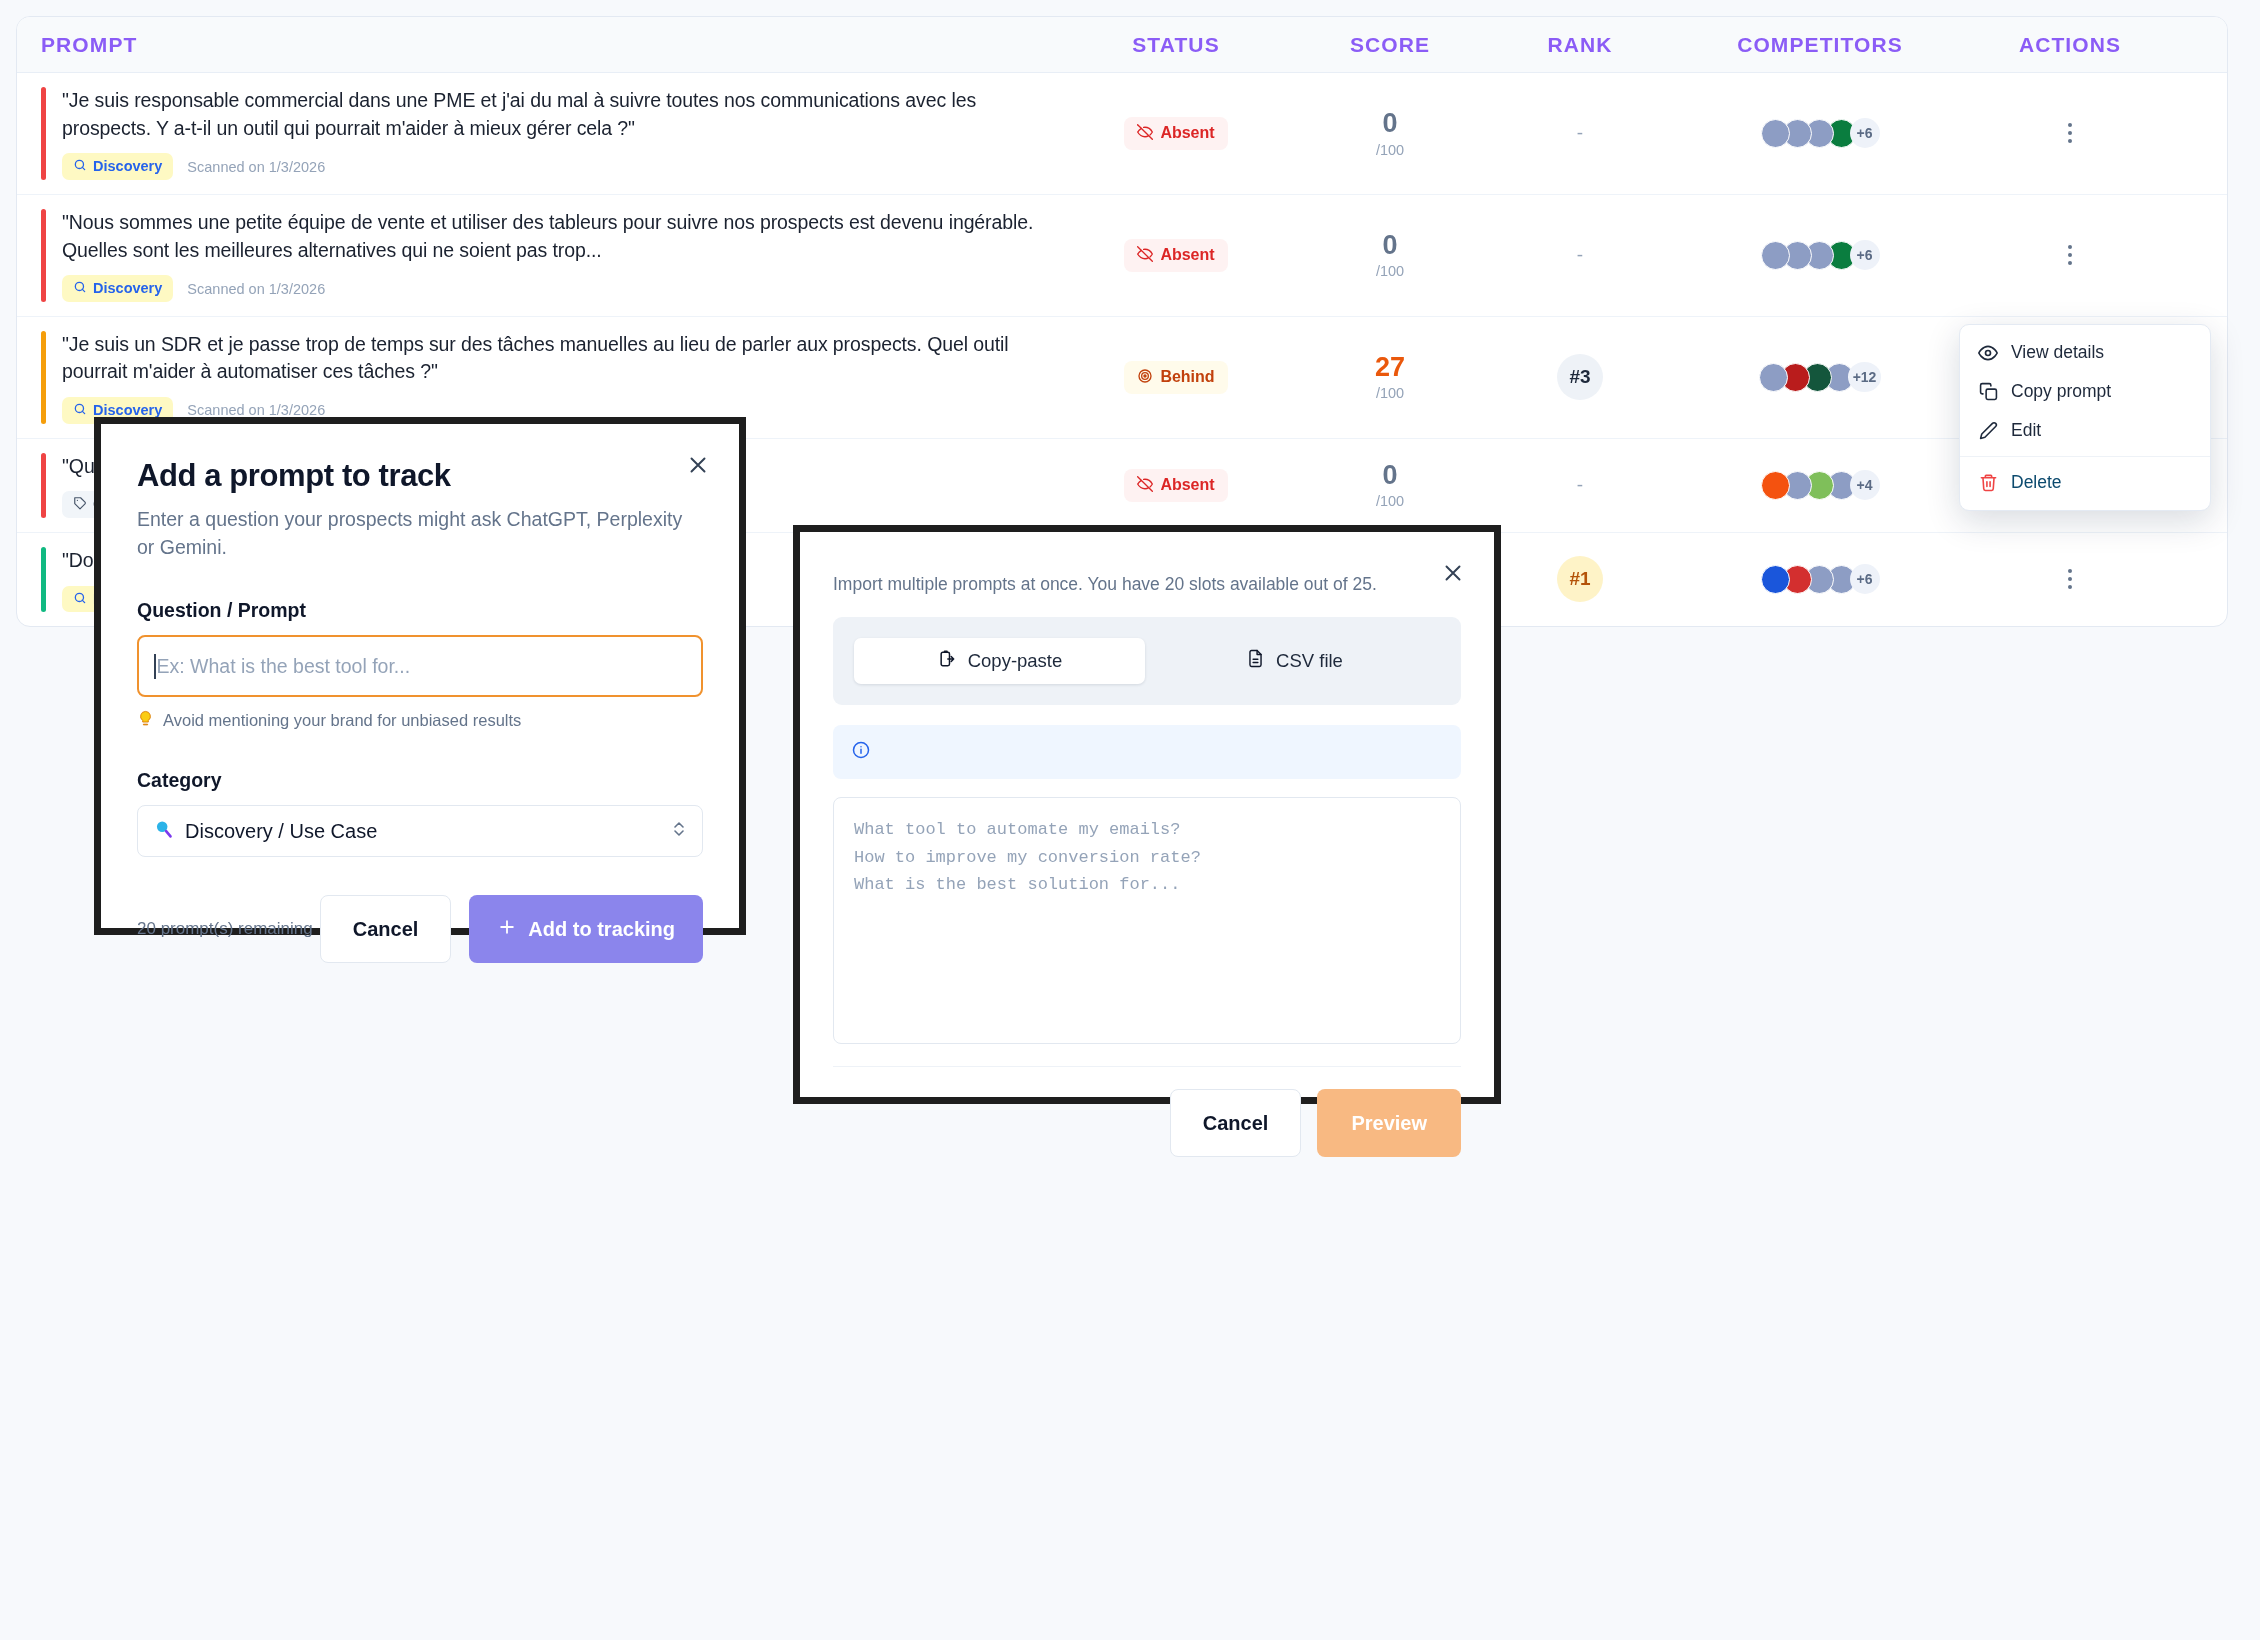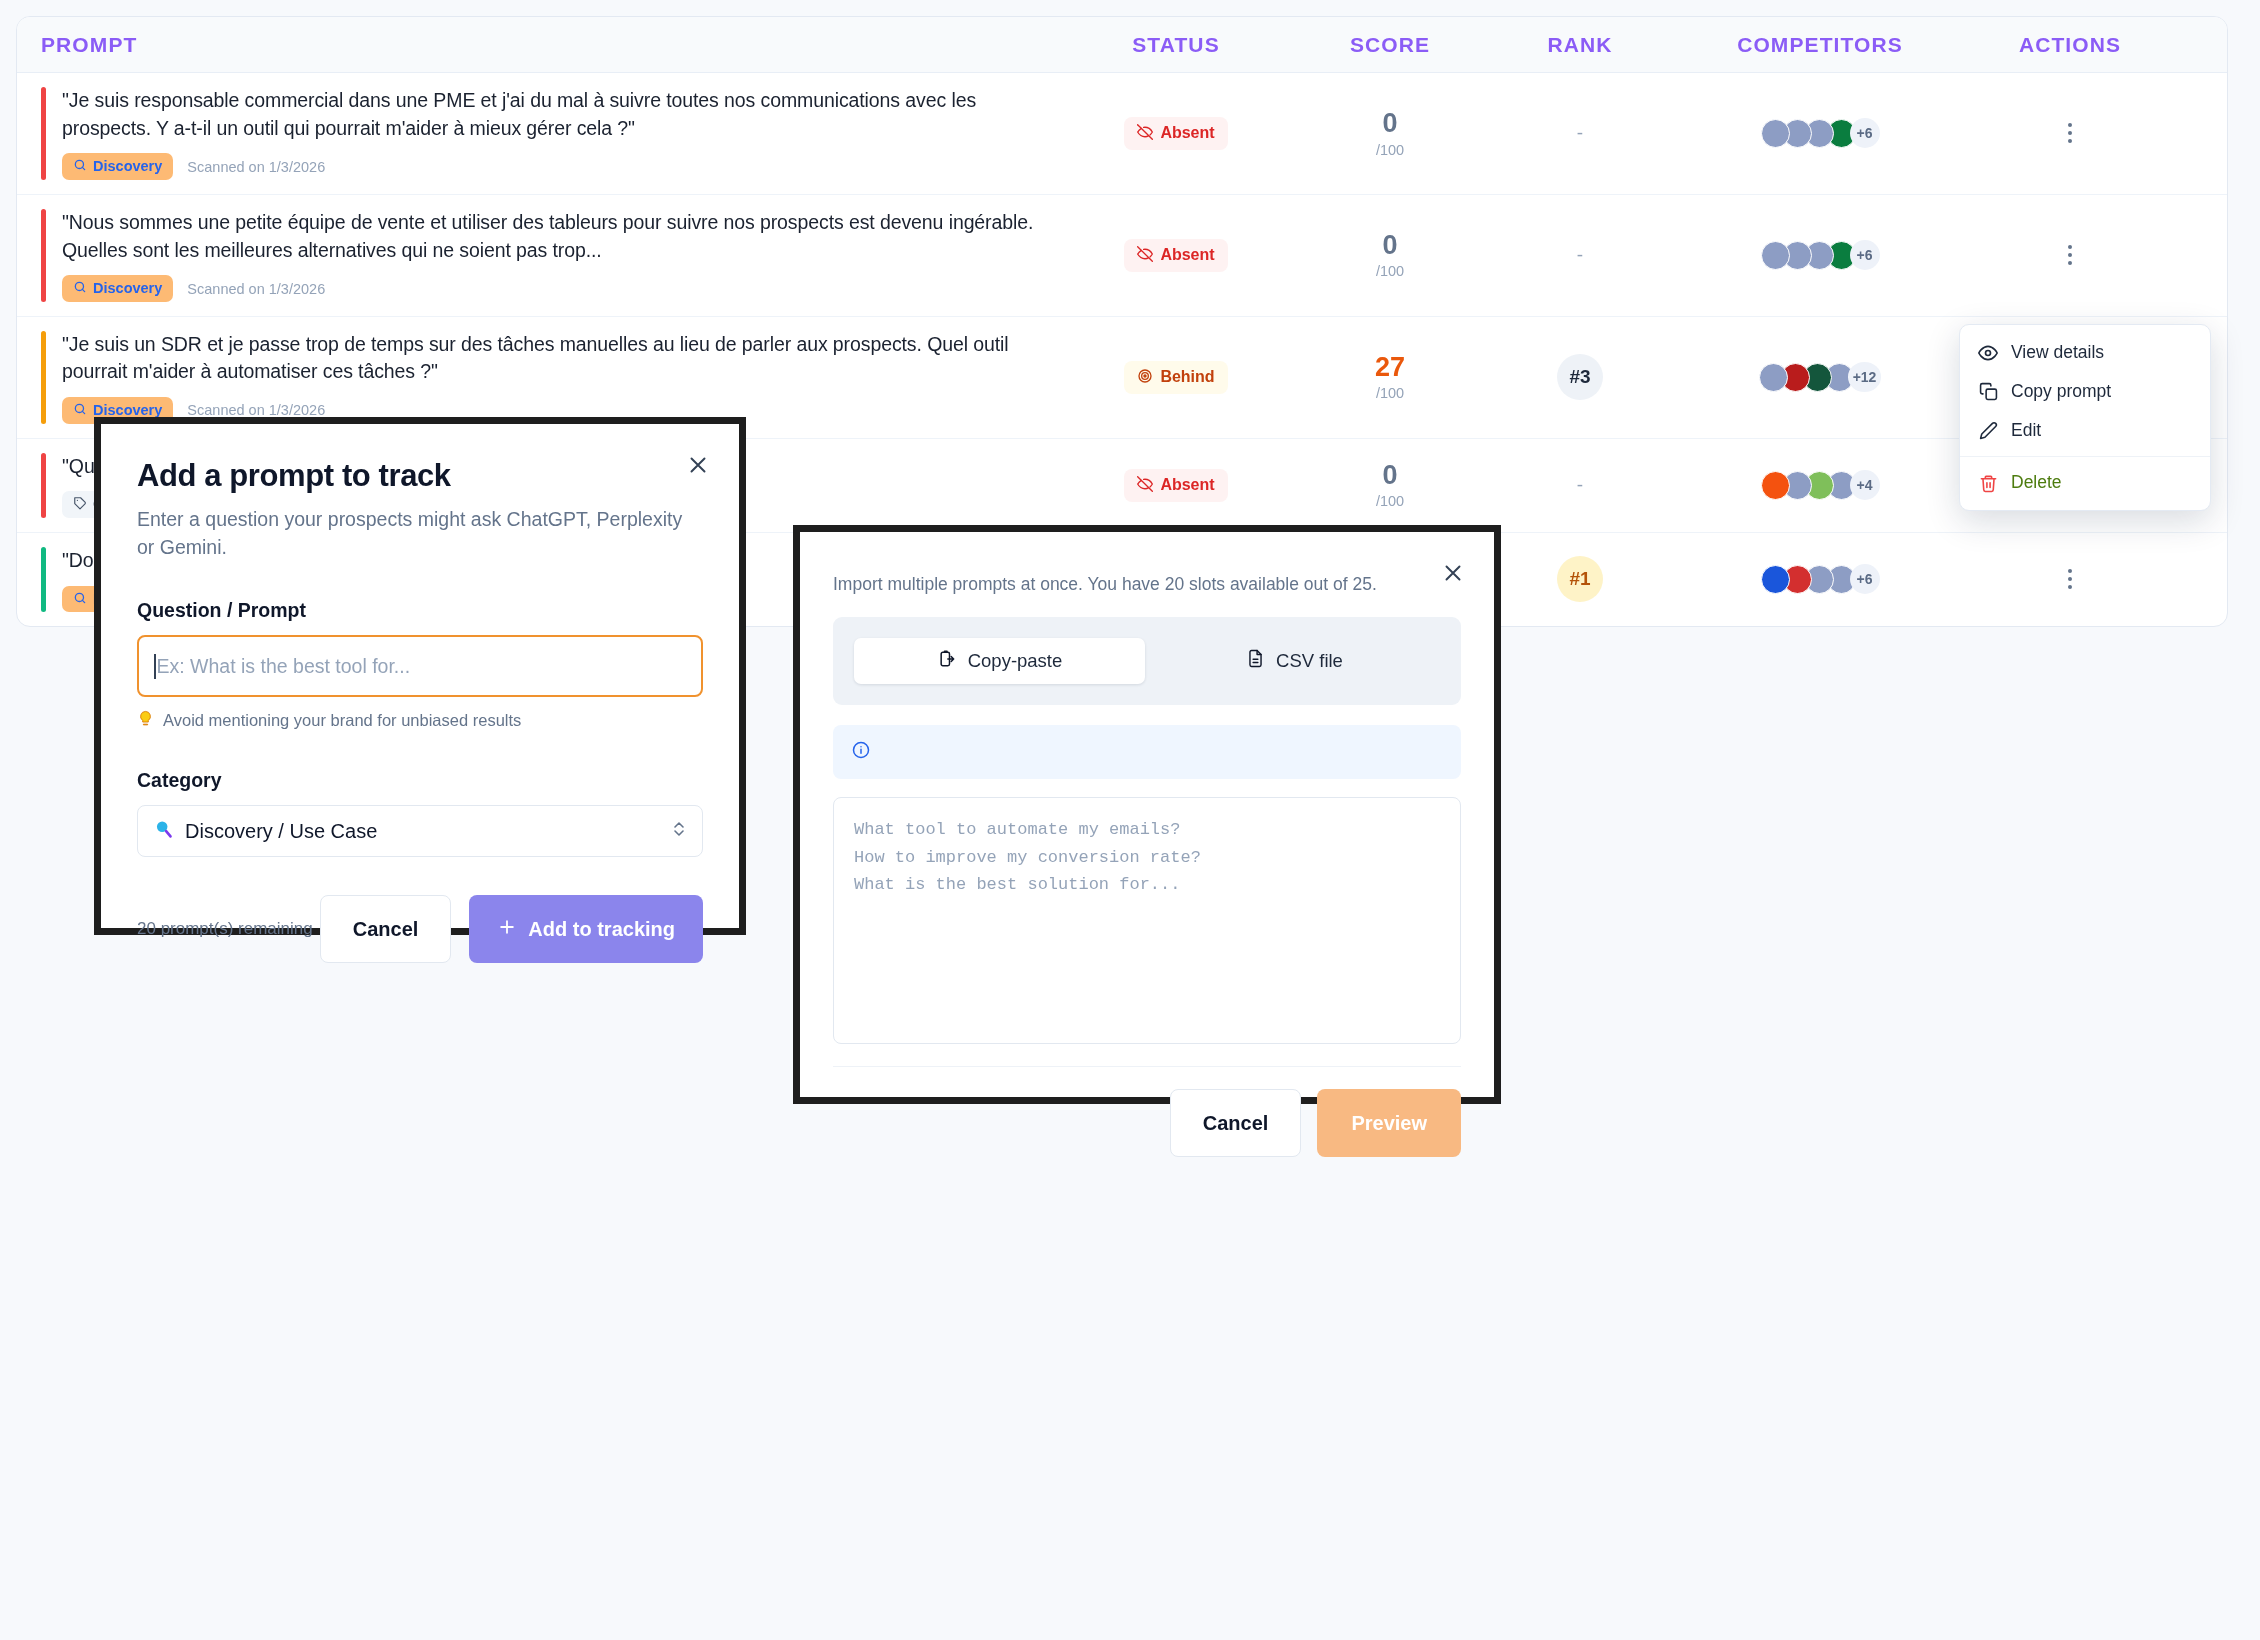--- a/index.html
+++ b/index.html
@@ -53,21 +53,21 @@
     font-size: 19.5px; color: #1b2230; line-height: 1.42;
     letter-spacing: -.1px;
   }
   .meta-line { display: flex; align-items: center; gap: 14px; margin-top: 11px; }
   .tag {
     display: inline-flex; align-items: center; gap: 6px;
     font-size: 14.5px; font-weight: 600;
     padding: 5px 11px; border-radius: 7px;
     line-height: 1;
   }
-  .tag.discovery { background: #fdba74; color: #2563eb; text-align: right; }
+  .tag.discovery { background: #fef9c3; color: #2563eb; text-align: right; }
   .tag.other     { background: #f1f5f9; color: #475569; }
   .scanned { font-size: 14.5px; color: #94a3b8; }
 
   .status-cell  { width: 238px; display: flex; justify-content: center; }
   .badge {
     display: inline-flex; align-items: center; gap: 7px;
     font-size: 16px; font-weight: 700;
     padding: 7px 13px; border-radius: 8px; line-height: 1;
   }
   .badge.absent  { background: #fef2f2; color: #dc2626; }
@@ -116,21 +116,21 @@
   .ctx-menu {
     position: absolute; left: 1959px; top: 324px; width: 252px;
     background: #fff; border: 1px solid #e4eaf3; border-radius: 10px;
     box-shadow: 0 10px 34px rgba(15,30,60,.16);
     padding: 8px 0; z-index: 40;
   }
   .ctx-item {
     display: flex; align-items: center; gap: 13px;
     padding: 9px 18px; font-size: 17.5px; color: #1e293b; cursor: pointer;
   }
-  .ctx-item.danger { color: #4d7c0f; align-items: flex-end; }
+  .ctx-item.danger { color: #0c4a6e; }
   .ctx-sep { height: 1px; background: #eef2f7; margin: 6px 0; }
   .ctx-ico { width: 20px; height: 20px; display: flex; align-items: center; justify-content: center; flex: none; }
 
   
   .modal-add {
     position: absolute; left: 94px; top: 417px; width: 652px; height: 518px;
     background: #fff; border: 7px solid #1e1e1e;
     z-index: 60;
     padding: 34px 36px 0 36px;
   }

